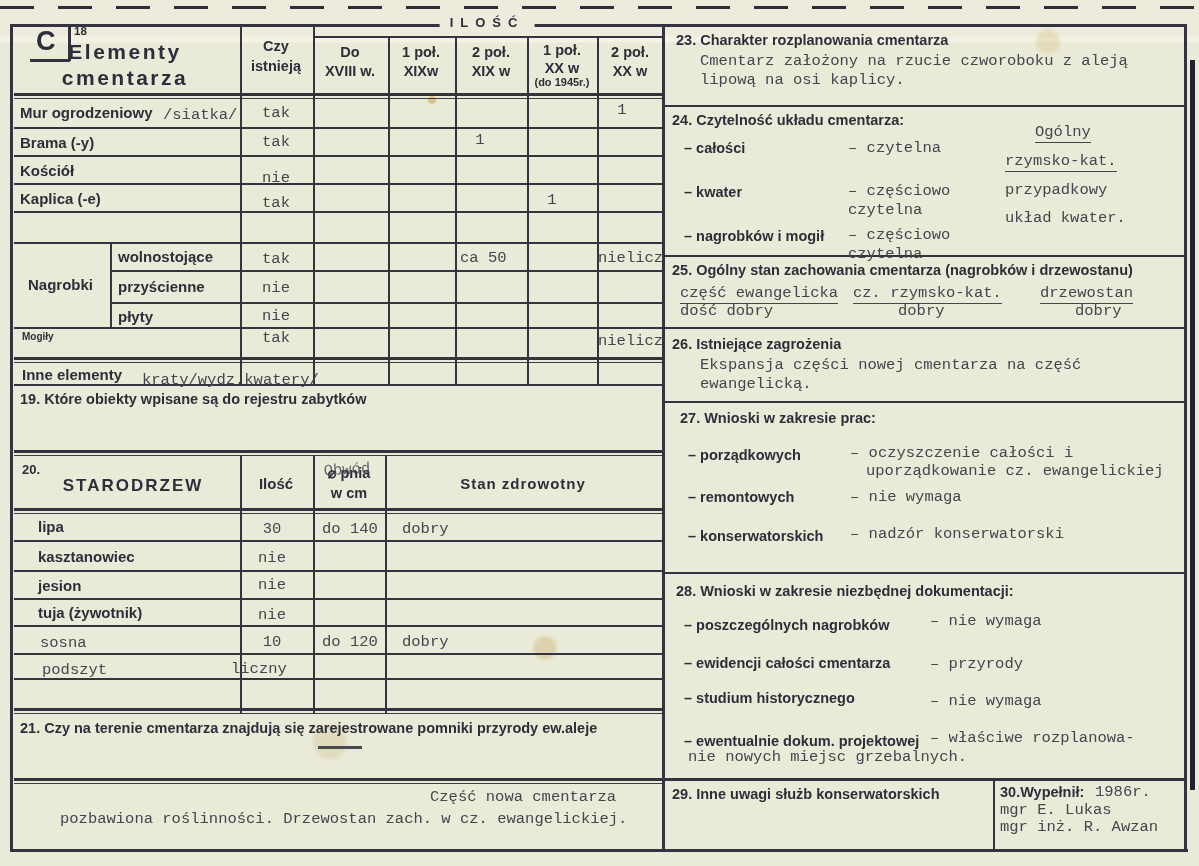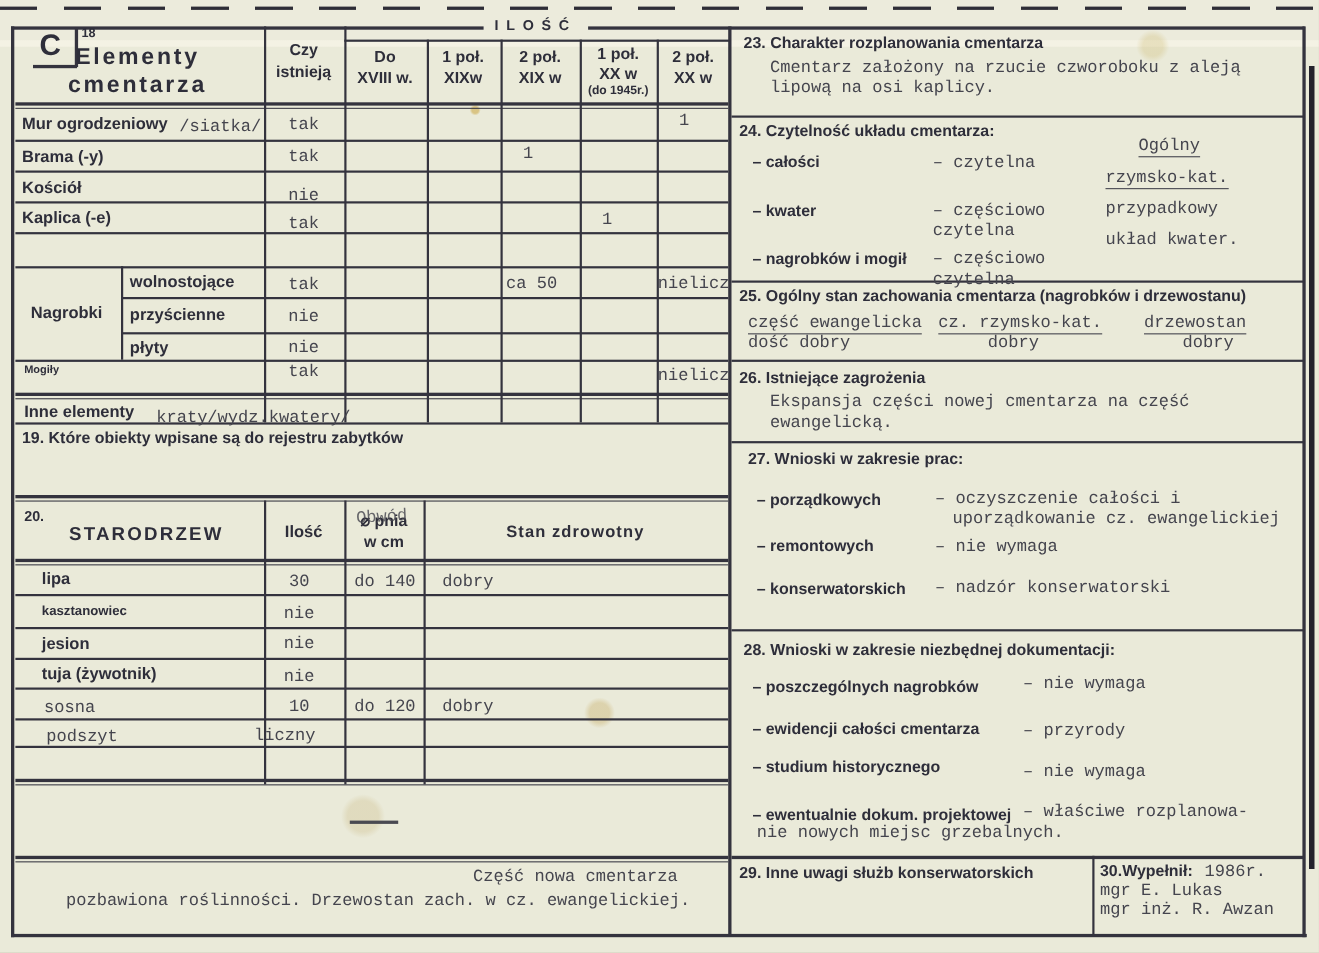--- a/index.html
+++ b/index.html
@@ -150,37 +150,38 @@
   <span class="p ctr" style="left:349px;top:465px">⌀ pnia</span>
   <span class="p ctr" style="left:349px;top:485px">w cm</span>
   <span class="t ctr" style="left:347px;top:461px;transform:translateX(-50%) rotate(-3deg);opacity:.8">Obwód</span>
   <span class="p ctr" style="left:523px;top:475px;font-size:15px;letter-spacing:1px">Stan  zdrowotny</span>
 
   <span class="p" style="left:38px;top:518px;font-size:15px">lipa</span>
   <span class="t ctr" style="left:272px;top:520px">30</span>
   <span class="t" style="left:322px;top:520px">do 140</span>
   <span class="t" style="left:402px;top:520px">dobry</span>
 
-  <span class="p" style="left:38px;top:548px;font-size:12px">kasztanowiec</span>
+  <span class="p" style="left:38px;top:548px;font-size:15px">kasztanowiec</span>
   <span class="t ctr" style="left:272px;top:549px">nie</span>
 
   <span class="p" style="left:38px;top:577px;font-size:15px">jesion</span>
   <span class="t ctr" style="left:272px;top:576px">nie</span>
 
   <span class="p" style="left:38px;top:604px;font-size:15px">tuja (żywotnik)</span>
   <span class="t ctr" style="left:272px;top:606px">nie</span>
 
   <span class="t" style="left:40px;top:634px">sosna</span>
   <span class="t ctr" style="left:272px;top:633px">10</span>
   <span class="t" style="left:322px;top:633px">do 120</span>
   <span class="t" style="left:402px;top:633px">dobry</span>
 
   <span class="t" style="left:42px;top:661px">podszyt</span>
   <span class="t" style="left:231px;top:660px">liczny</span>
 
+  <span class="p" style="left:20px;top:720px">21. Czy na terenie cmentarza znajdują się zarejestrowane pomniki przyrody ew.aleje</span>
   <div class="hl" style="left:318px;top:746px;width:44px;height:2.5px;background:#4a4a52"></div>
 
   <span class="t" style="left:430px;top:788px">Część nowa cmentarza</span>
   <span class="t" style="left:60px;top:810px">pozbawiona roślinności. Drzewostan zach. w cz. ewangelickiej.</span>
 
   <span class="p" style="left:676px;top:32px">23. Charakter rozplanowania cmentarza</span>
   <span class="t" style="left:700px;top:52px">Cmentarz założony na rzucie czworoboku z aleją</span>
   <span class="t" style="left:700px;top:71px">lipową na osi kaplicy.</span>
 
   <span class="p" style="left:672px;top:112px">24. Czytelność układu cmentarza:</span>

